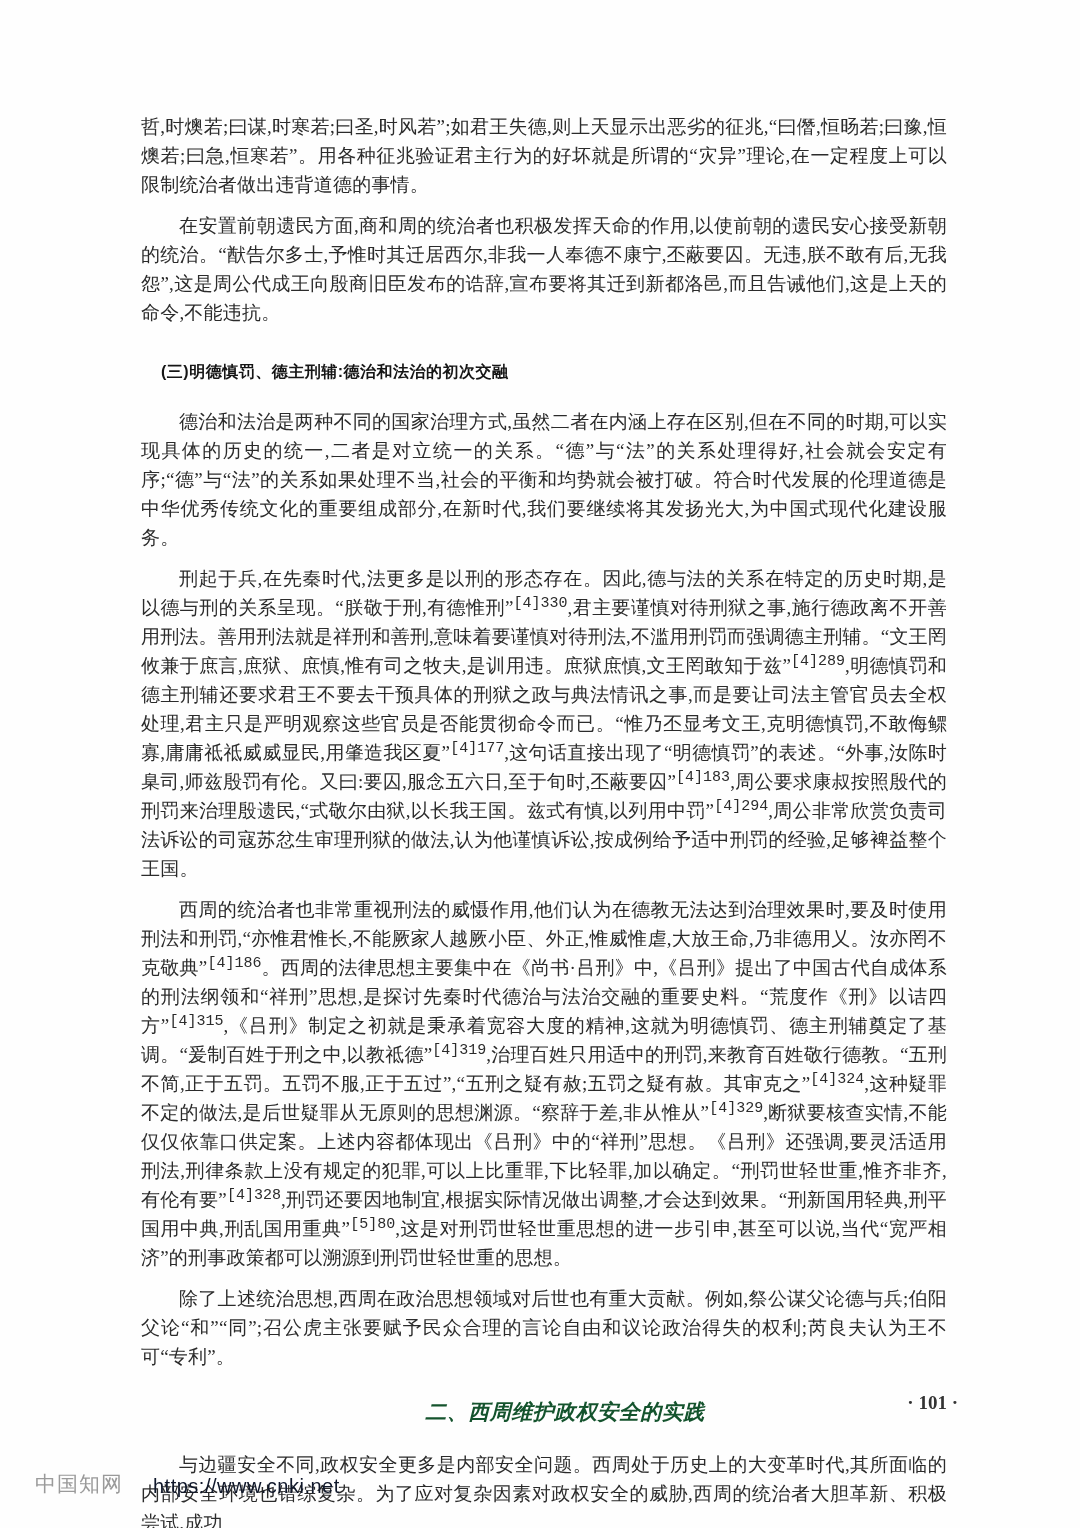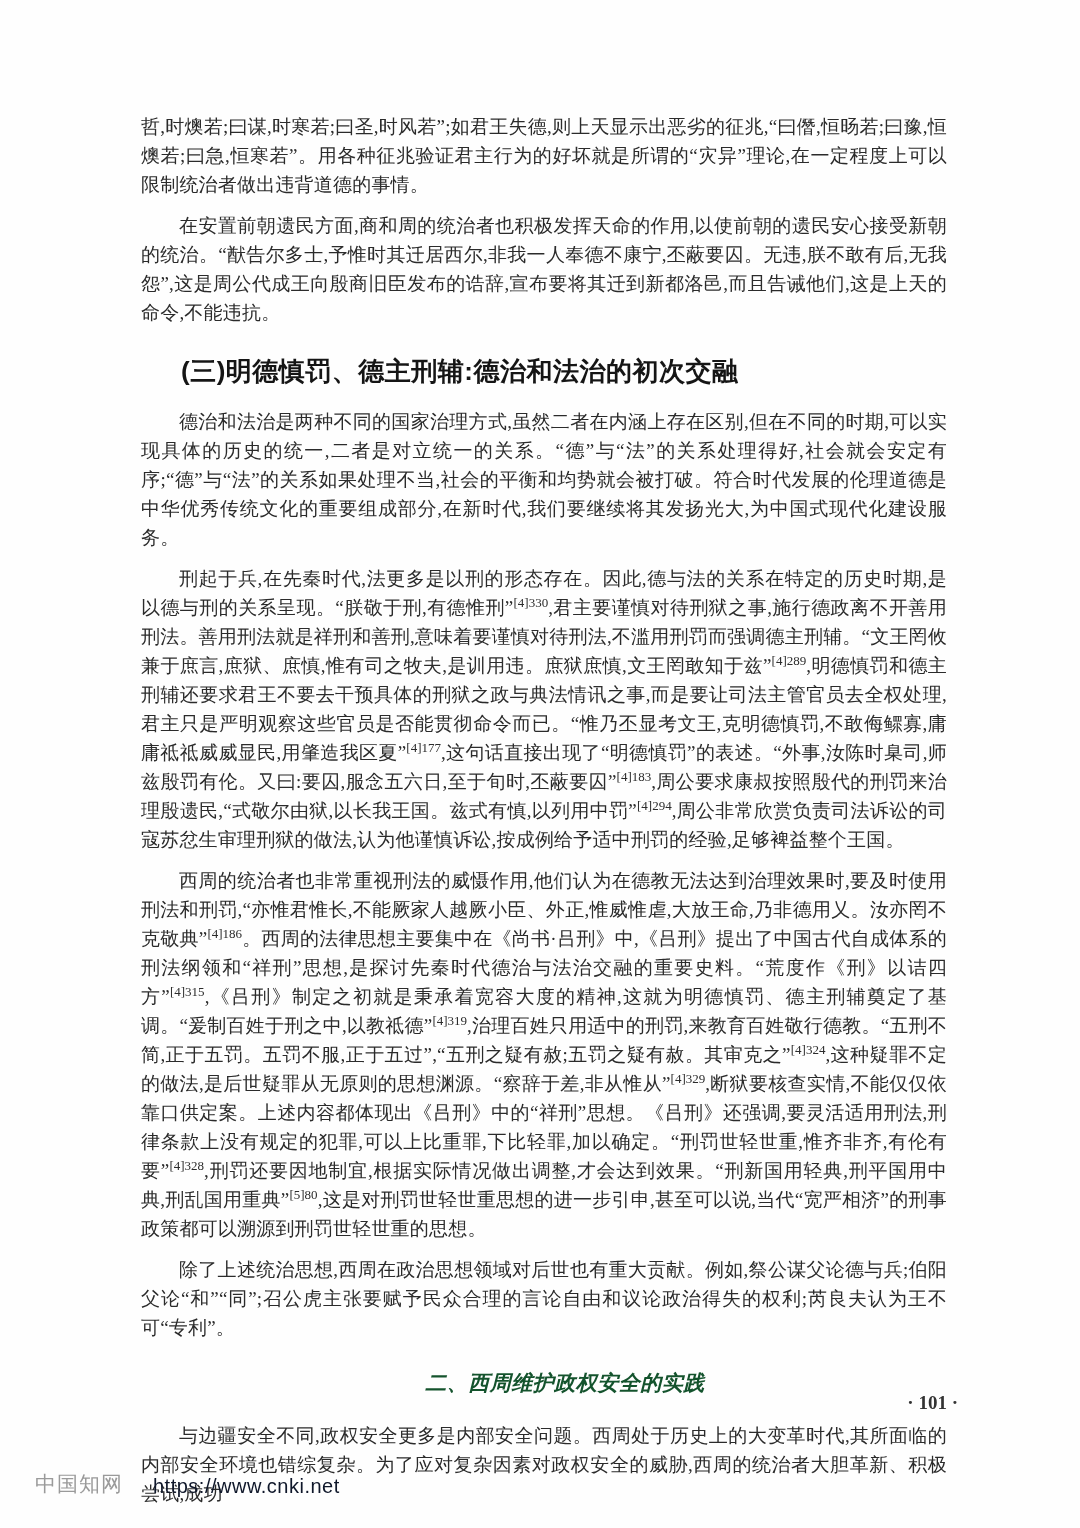--- a/index.html
+++ b/index.html
@@ -19,29 +19,30 @@
     left: 129px; top: 100px; width: 830px;
     font-size: 19px;
     line-height: 29px;
     color: #2b2b2b;
     text-align: justify;
     letter-spacing: 0.2px;
   }
   .article p { margin: 12px; text-indent: 2em; }
   .article p.no-indent { text-indent: 0; }
   .article sup {
-    font-size: 13px;
+    font-size: 15px;
     line-height: 0;
     vertical-align: super;
     letter-spacing: 0;
+    font-family: Liberation Mono, monospace;
   }
   .article h3 {
     font-family: "Liberation Sans", "DejaVu Sans", sans-serif;
     font-weight: bold;
-    font-size: 26px;
+    font-size: 16px;
     color: #151515;
     margin: 30px 0 21px 0;
     text-indent: 2em;
     text-align: left;
     letter-spacing: 0.5px;
   }
   .article h2 {
     font-family: "Liberation Sans", "DejaVu Sans", sans-serif;
     font-weight: bold;
     font-size: 21px;

